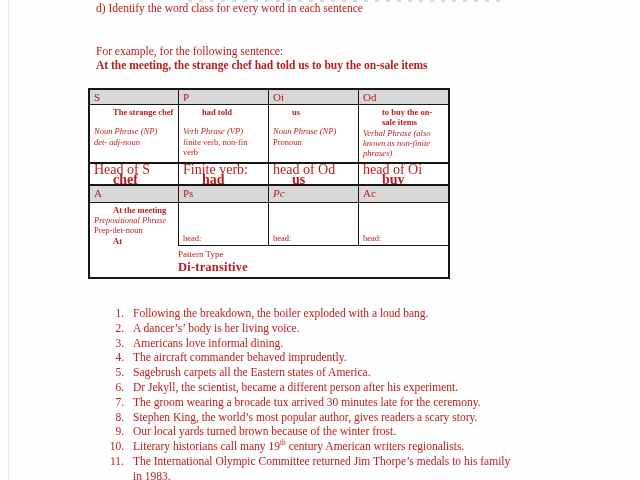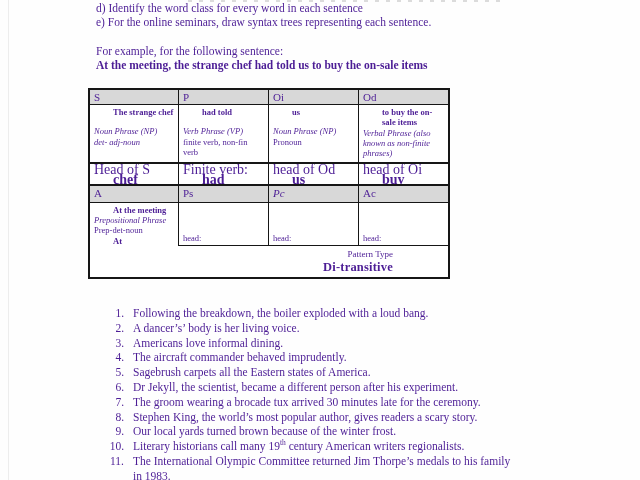--- a/index.html
+++ b/index.html
@@ -1,17 +1,17 @@
 <!DOCTYPE html>
 <html><head>
 <meta charset="utf-8">
 <style>
   html,body{margin:0;padding:0;background:#fff;}
   .page{position:relative;width:640px;height:480px;background:#fefefe;
-        font-family:"Liberation Serif",serif;color:#4c1d95;overflow:hidden;}
+        font-family:"Liberation Serif",serif;color:#b91c1c;overflow:hidden;}
   .page-edge{position:absolute;left:8px;top:0;width:1px;height:480px;background:#ededed;}
   .cut-remnant{position:absolute;left:188px;top:0;width:318px;height:2px;opacity:.5;
         background:repeating-linear-gradient(90deg,#b9b9b9 0 4px,transparent 4px 11px);}
   .intro{position:absolute;left:96px;top:1px;font-size:11.5px;line-height:14.2px;}
   .example{position:absolute;left:96px;top:44px;font-size:11.5px;line-height:14.4px;}
   .example .bold{font-weight:bold;}
 
   .sgrid{position:absolute;left:88px;top:88px;display:grid;
          grid-template-columns:88px 90px 90px 90px;
          grid-template-rows:14px 58px 22px 18px 43px 32px;
@@ -21,40 +21,39 @@
   .r1{border-top:none;}
   .hcell{font-size:11px;padding:0 4px;line-height:14px;}
   .ccell{padding:2px 4px 0;font-size:8.5px;line-height:10.3px;}
   .ln.b{font-weight:bold;margin-left:19px;}
   .ln.i{font-style:italic;}
   .ln.blank{height:9px;}
   .kcell{border-top:2px solid #161616;padding:1px 4px 0;font-size:14px;line-height:10.3px;}
   .r4{border-top:2px solid #161616;}
   .acell{padding:2px 4px;font-size:8.5px;line-height:10.2px;}
   .headcell{display:flex;align-items:flex-end;padding:1px 4px 2px;font-size:8.5px;}
-  .pcell{border-left:none;border-top:1.5px solid #161616;text-align:right;padding:3px 55px 0 0;}
+  .pcell{border-left:none;border-top:1.5px solid #161616;text-align:left;padding:3px 55px 0 0;}
   .plabel{font-size:9px;line-height:11px;}
   .pvalue{font-size:12.5px;font-weight:bold;line-height:15px;letter-spacing:.2px;}
 
   .sentences{position:absolute;left:98px;top:306px;font-size:11.5px;line-height:14.8px;}
   .srow{display:flex;}
   .srow .num{width:26px;text-align:right;flex:none;}
   .srow .stext{margin-left:9px;width:404px;}
   sup{font-size:7.5px;vertical-align:super;line-height:0;}
 </style>
 </head>
 <body>
 
 <div class="page">
   <div class="page-edge"></div>
   <div class="cut-remnant"></div>
 
   <div class="intro">
     <div>d) Identify the word class for every word in each sentence</div>
-    <div>e) For the online seminars, draw syntax trees representing each sentence.</div>
   </div>
 
   <div class="example">
     <div>For example, for the following sentence:</div>
     <div class="bold">At the meeting, the strange chef had told us to buy the on-sale items</div>
   </div>
 
   <div class="sgrid" id="analysis-table">
       <div class="cell hcell r1 fc" style="background: rgb(216, 216, 216);">S</div>
       <div class="cell hcell r1" style="background: rgb(216, 216, 216);">P</div>

